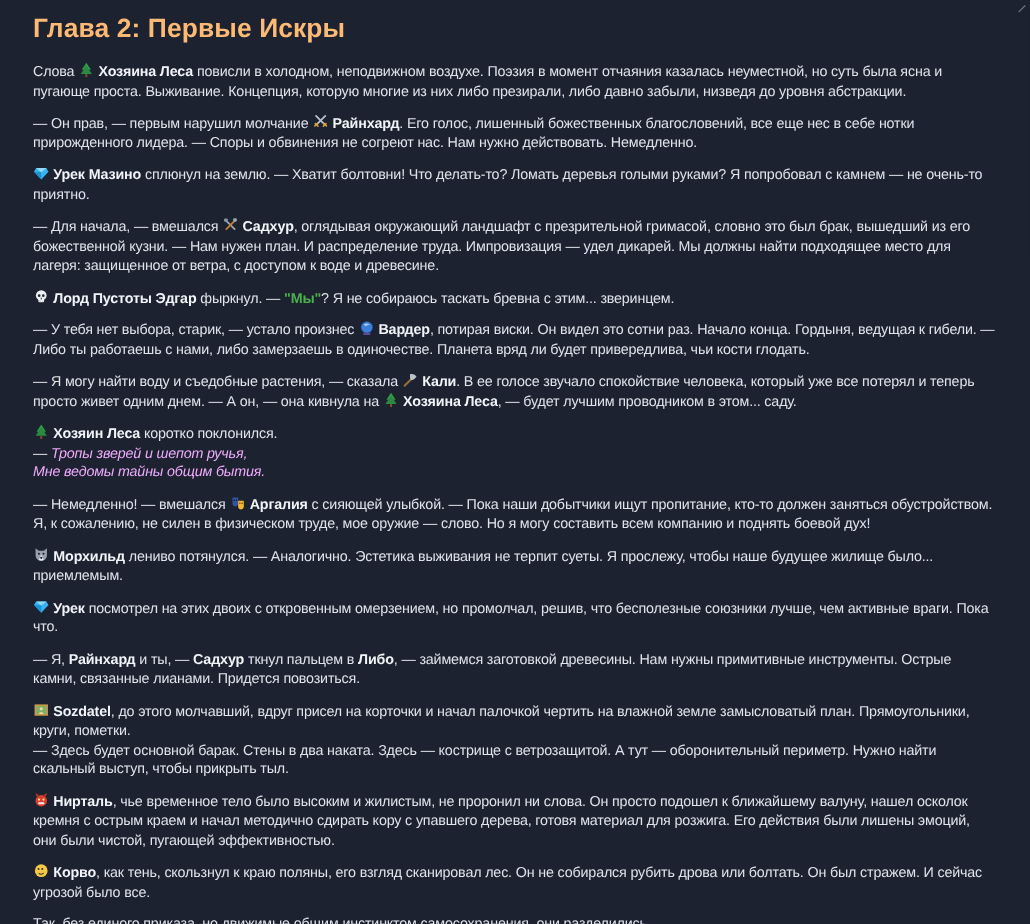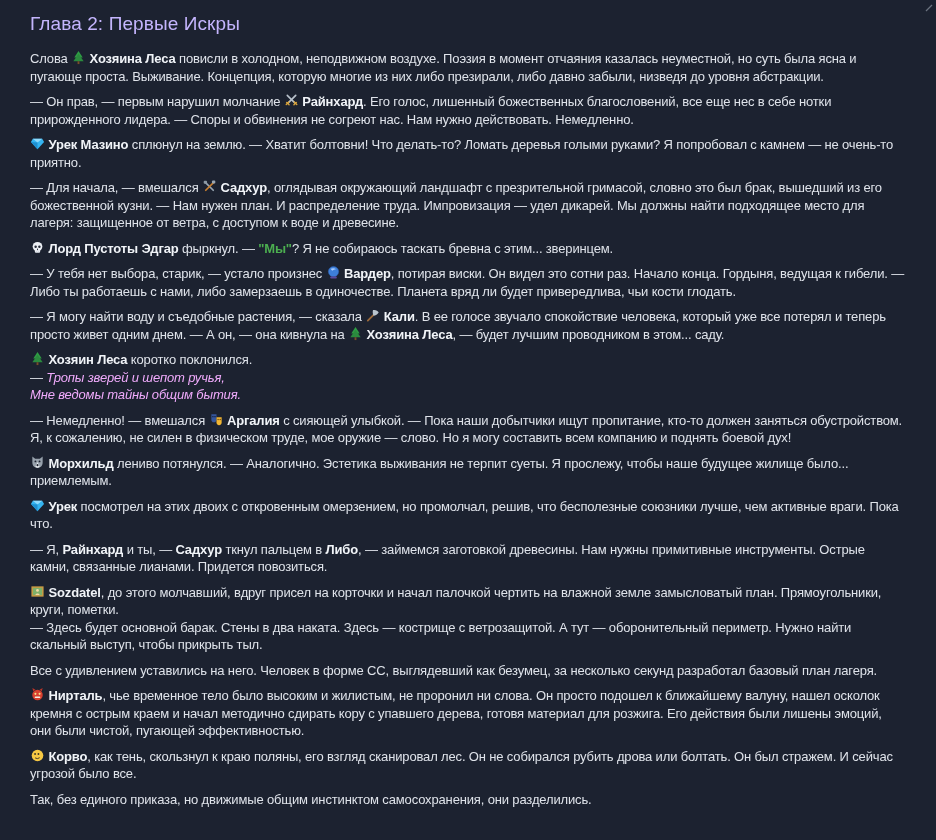--- a/index.html
+++ b/index.html
@@ -4,24 +4,24 @@
 <style>
   html,body{margin:0;padding:0;}
   body{
     width:936px;height:840px;overflow:hidden;
     background:#1c2230;color:#dfe3ea;
     font-family:"Liberation Sans","DejaVu Sans",sans-serif;
     font-size:13px;letter-spacing:-0.15px;
   }
   .page{position:relative;box-sizing:border-box;height:100%;padding:13px 30px 8px 30px;}
   h1{
-    font-size:19px;font-weight:400;color:#c4b5fd;
+    font-size:24px;font-weight:700;color:#fdba74;
     margin:0 0 15px 0;letter-spacing:0.1px;
   }
-  p{margin:0 0 8px 0;line-height:17.5px;}
+  p{margin:12px 0 8px 0;line-height:17.5px;}
   .bname{font-weight:700;color:#f1f4f8;}
   .green-quote{color:#4caf50;font-weight:600;}
   .poem{color:#f0abfc;font-style:italic;}
   .emoji{display:inline-block;width:15px;height:15px;vertical-align:-2px;}
   .emoji svg{width:15px;height:15px;display:block;}
   .corner-mark{position:absolute;top:1px;right:2px;width:10px;height:10px;opacity:.55;}
 </style>
 </head>
 <body>
 
@@ -104,21 +104,20 @@
             <polygon points="3,3 13,3 8,7" fill="#8fd9fb"></polygon>
             <polygon points="1,6.5 8,7 8,14" fill="#1e8fd0"></polygon>
           </svg></span><span> </span><span class="bname">Урек</span><span> посмотрел на этих двоих с откровенным омерзением, но промолчал, решив, что бесполезные союзники лучше, чем активные враги. Пока что.</span></p>
       <p><span>— Я, </span><span class="bname">Райнхард</span><span> и ты, — </span><span class="bname">Садхур</span><span> ткнул пальцем в </span><span class="bname">Либо</span><span>, — займемся заготовкой древесины. Нам нужны примитивные инструменты. Острые камни, связанные лианами. Придется повозиться.</span></p>
       <p><span class="emoji"><svg viewBox="0 0 16 16">
             <rect x="1.5" y="2.5" width="13" height="11" fill="#c59b45"></rect>
             <rect x="3.2" y="4.2" width="9.6" height="7.6" fill="#7fb069"></rect>
             <circle cx="8" cy="6.8" r="1.5" fill="#f3d9a4"></circle>
             <path d="M5.8,11.8 C5.8,9.6 10.2,9.6 10.2,11.8 Z" fill="#f3d9a4"></path>
           </svg></span><span> </span><span class="bname">Sozdatel</span><span>, до этого молчавший, вдруг присел на корточки и начал палочкой чертить на влажной земле замысловатый план. Прямоугольники, круги, пометки.</span><br><span>— Здесь будет основной барак. Стены в два наката. Здесь — кострище с ветрозащитой. А тут — оборонительный периметр. Нужно найти скальный выступ, чтобы прикрыть тыл.</span></p>
-      <p><span>Все с удивлением уставились на него. Человек в форме СС, выглядевший как безумец, за несколько секунд разработал базовый план лагеря.</span></p>
       <p><span class="emoji"><svg viewBox="0 0 16 16">
             <polygon points="3.5,4.5 2.5,1 5.8,3" fill="#c03528"></polygon>
             <polygon points="12.5,4.5 13.5,1 10.2,3" fill="#c03528"></polygon>
             <circle cx="8" cy="8.5" r="5.6" fill="#d8402f"></circle>
             <circle cx="5.8" cy="7.3" r="1.1" fill="#f8e18a"></circle>
             <circle cx="10.2" cy="7.3" r="1.1" fill="#f8e18a"></circle>
             <rect x="5" y="10" width="6" height="1.8" rx="0.9" fill="#f4f0e4"></rect>
           </svg></span><span> </span><span class="bname">Нирталь</span><span>, чье временное тело было высоким и жилистым, не проронил ни слова. Он просто подошел к ближайшему валуну, нашел осколок кремня с острым краем и начал методично сдирать кору с упавшего дерева, готовя материал для розжига. Его действия были лишены эмоций, они были чистой, пугающей эффективностью.</span></p>
       <p><span class="emoji"><svg viewBox="0 0 16 16">
             <circle cx="8" cy="8" r="6.2" fill="#f7c843"></circle>

